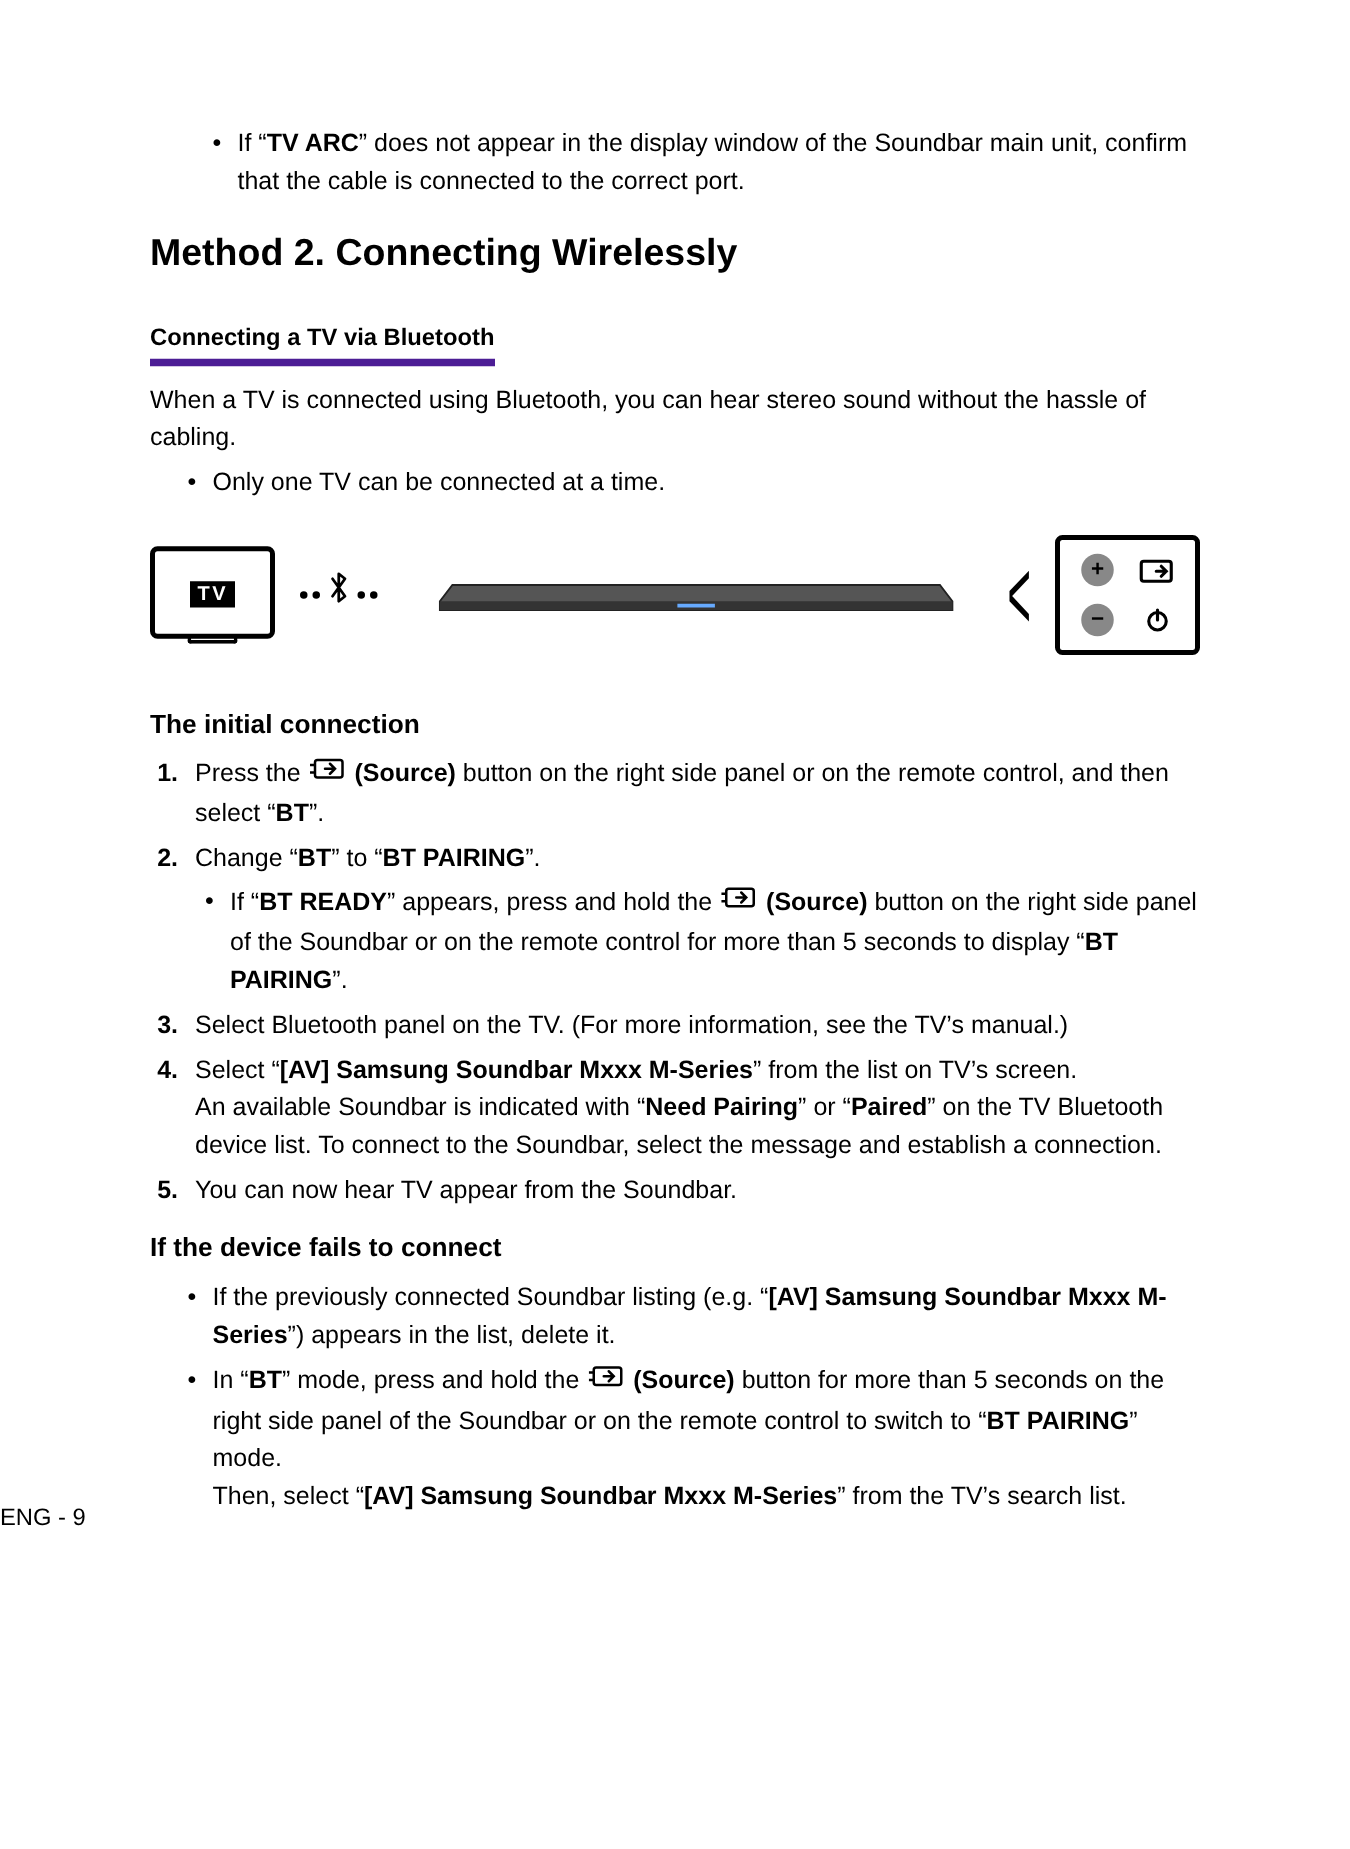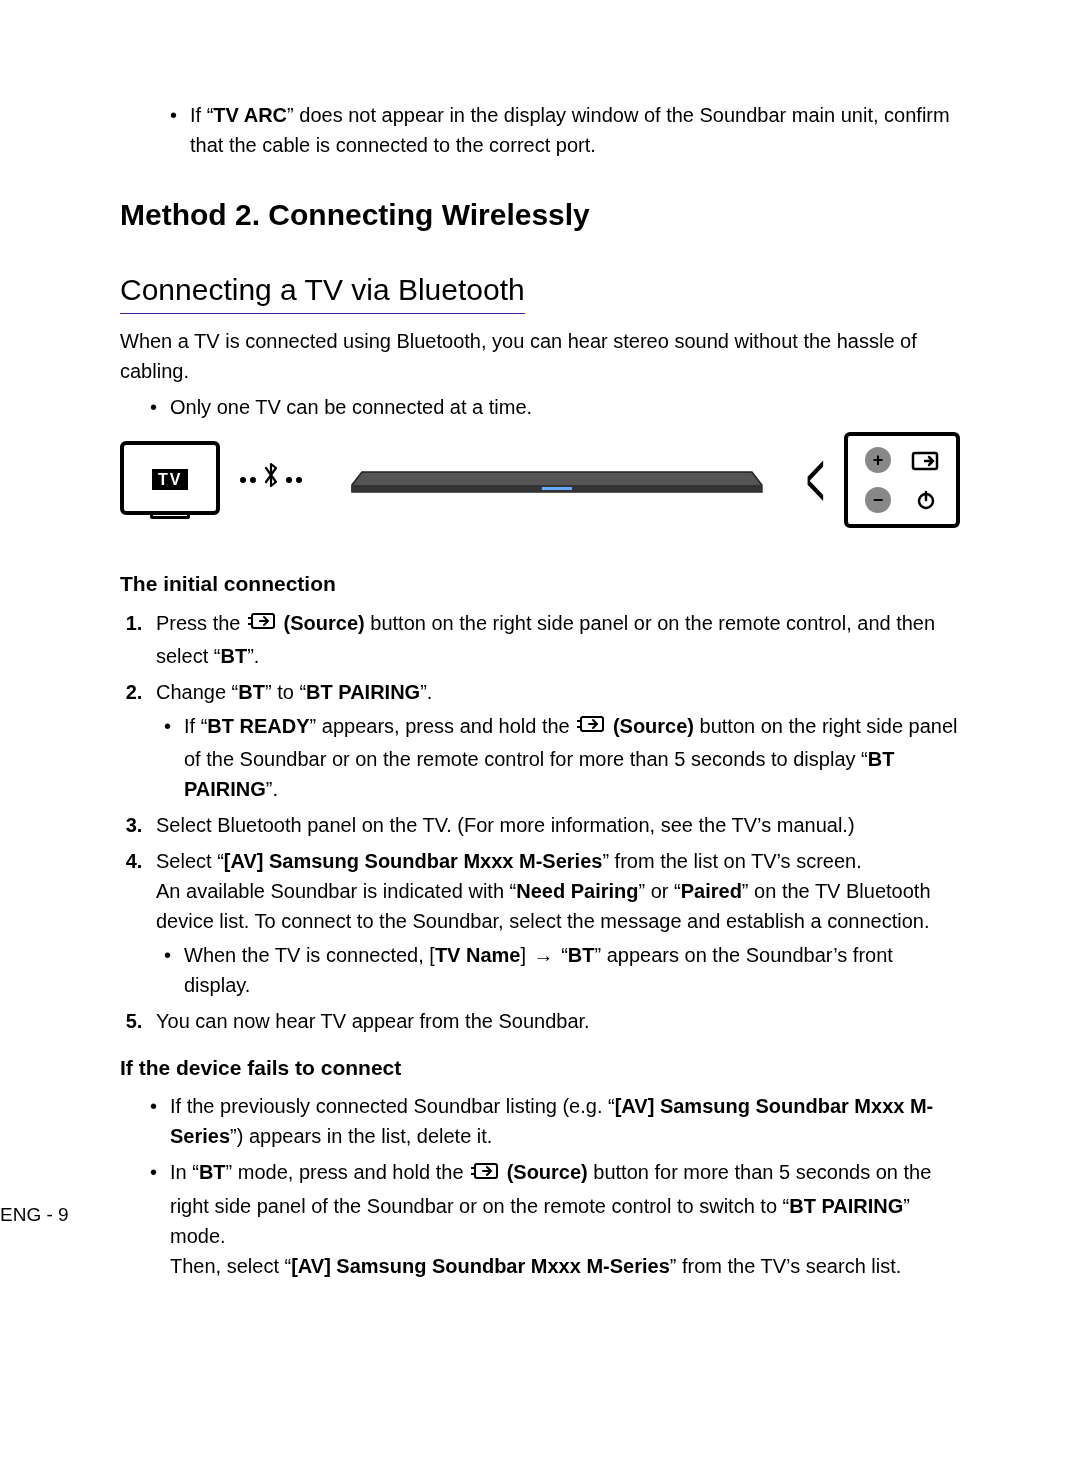--- a/index.html
+++ b/index.html
@@ -7,27 +7,27 @@
       width: 1080px;
       height: 1479px;
       background: #fff;
       font-family: Arial, Helvetica, sans-serif;
       color: #000;
       padding: 100px 120px 40px 120px;
       line-height: 1.5;
       font-size: 20px;
       position: relative;
     }
-    .top-bullets { margin-left: 50px; margin-bottom: 32px; }
+    .top-bullets { margin-left: 50px; margin-bottom: 20px; }
     .top-bullets li { margin-bottom: 6px; list-style: none; position: relative; padding-left: 20px; }
     .top-bullets li::before { content: "•"; position: absolute; left: 0; font-size: 20px; }
     .h2 { font-size: 30px; font-weight: 700; margin-bottom: 30px; }
-    .h3 { font-size: 30px; font-weight: 400; border-bottom: 1px solid #4c1d95; display: inline-block; margin-bottom: 12px; padding-bottom: 1px; }
+    .h3 { font-size: 19px; font-weight: 700; border-bottom: 6px solid #4c1d95; display: inline-block; margin-bottom: 12px; padding-bottom: 1px; }
     .intro { margin-bottom: 6px; }
-    .single-bullet { margin-left: 30px; list-style: none; position: relative; padding-left: 20px; margin-bottom: 10px; }
+    .single-bullet { margin-left: 30px; list-style: none; position: relative; padding-left: 20px; margin-bottom: 27px; }
     .single-bullet::before { content: "•"; position: absolute; left: 0; }
     .diagram { display: flex; align-items: center; gap: 10px; margin-bottom: 40px; }
     .tv-box { border: 4px solid #000; border-radius: 6px; padding: 18px 28px; position: relative; }
     .tv-label { color: #fff; background: #000; font-weight: 700; font-size: 16px; padding: 2px 6px; letter-spacing: 2px; }
     .tv-wrap { display: flex; flex-direction: column; align-items: center; }
     .tv-stand { width: 40px; height: 6px; border: 3px solid #000; border-top: none; border-radius: 0 0 3px 3px; margin-top: -2px; }
     .bt-dots { display: flex; align-items: center; gap: 4px; margin: 0 10px; }
     .dot { width: 6px; height: 6px; background: #000; border-radius: 50%; }
     .bt-icon { font-size: 24px; font-weight: bold; margin: 0 2px; }
     .soundbar-svg { flex: 1; }
@@ -127,23 +127,20 @@
             <rect x="4" y="2" width="22" height="14" rx="2" fill="none" stroke="#000" stroke-width="2"></rect>
             <path d="M0 6 L4 6 M0 12 L4 12" stroke="#000" stroke-width="2"></path>
             <path d="M12 9 L20 9 M16 5 L20 9 L16 13" stroke="#000" stroke-width="2" fill="none" stroke-linecap="round"></path>
           </svg></span> <b>(Source)</b><span> button on the right side panel of the Soundbar or on the remote control for more than 5 seconds to display “</span><b>BT PAIRING</b><span>”.</span>
     </div>
   </li>
   <li>Select Bluetooth panel on the TV. (For more information, see the TV’s manual.)</li>
   <li>
     <span>Select “</span><b>[AV] Samsung Soundbar Mxxx M-Series</b><span>” from the list on TV’s screen.</span><br>
     <span>An available Soundbar is indicated with “</span><b>Need Pairing</b><span>” or “</span><b>Paired</b><span>” on the TV Bluetooth device list. To connect to the Soundbar, select the message and establish a connection.</span>
-    <div class="inner-bullet">
-      <span>When the TV is connected, [</span><b>TV Name</b><span>] </span><span class="arrow">→</span><span> “</span><b>BT</b><span>” appears on the Soundbar’s front display.</span>
-    </div>
   </li>
   <li>You can now hear TV appear from the Soundbar.</li>
 </ol>
 
 <div class="fail-section">
   <div class="h4">If the device fails to connect</div>
   <ul class="fail-bullets">
     <li>
       <span>If the previously connected Soundbar listing (e.g. “</span><b>[AV] Samsung Soundbar Mxxx M-Series</b><span>”) appears in the list, delete it.</span>
     </li>

